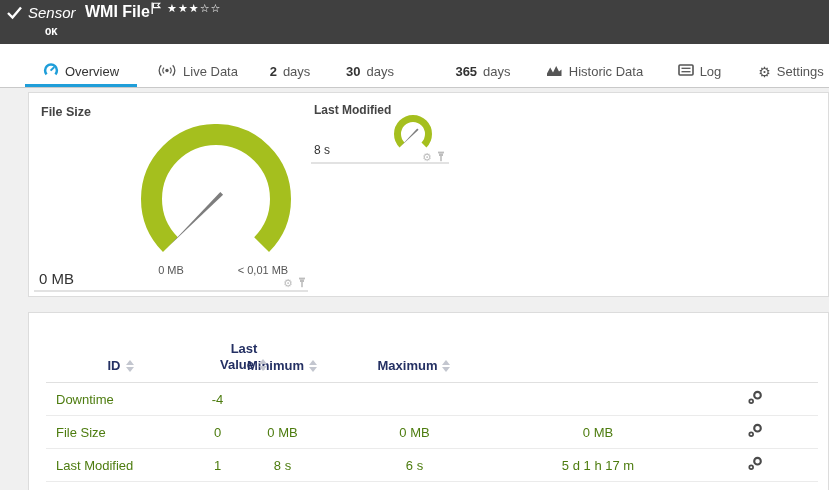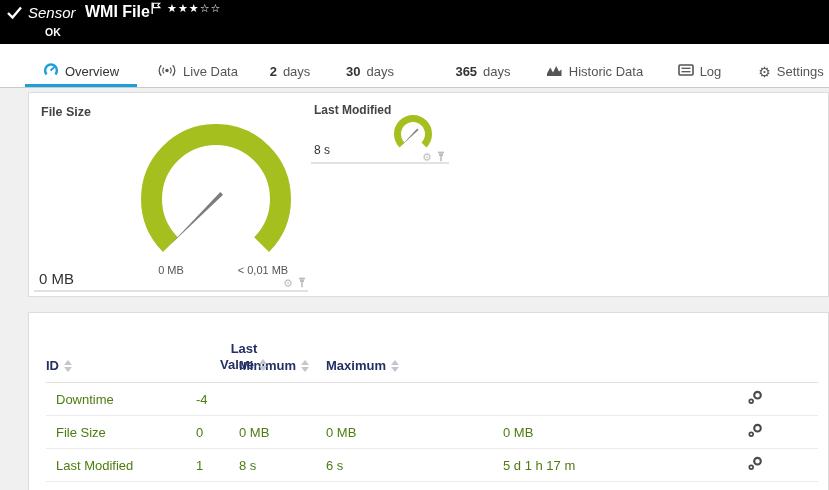--- a/index.html
+++ b/index.html
@@ -3,28 +3,28 @@
 <meta charset="utf-8">
 <style>
   html,body{margin:0;padding:0;}
   body{
     width:829px;height:490px;position:relative;overflow:hidden;
     background:#f0f0f0;
     font-family:"Liberation Sans",sans-serif;
     -webkit-font-smoothing:antialiased;
   }
   
-  .topbar{position:absolute;left:0;top:0;width:829px;height:44px;background:#000000;}
+  .topbar{position:absolute;left:0;top:0;width:829px;height:44px;background:#404040;}
   .topbar .check{position:absolute;left:7px;top:6px;}
   .topbar .kind{position:absolute;left:28px;top:4px;font-style:italic;font-size:15px;color:#fff;}
   .topbar .title{position:absolute;left:85px;top:3px;font-weight:bold;font-size:16px;color:#fff;}
   .topbar .flag{position:absolute;left:151px;top:1px;}
   .topbar .stars{position:absolute;left:167px;top:2px;font-family:"DejaVu Sans",sans-serif;
                  font-size:11px;color:#fff;letter-spacing:1px;cursor:pointer;}
-  .topbar .status{position:absolute;left:45px;top:26px;font-size:10.5px;font-weight:bold;color:#fff;}
+  .topbar .status{position:absolute;left:45px;top:26px;font-size:10.5px;font-weight:bold;color:#fff;font-family:Liberation Mono, monospace;}
   
   .tabbar{position:absolute;left:0;top:44px;width:829px;height:44px;background:#fff;
           border-bottom:1px solid #c9c9c9;box-sizing:border-box;}
   .tab{position:absolute;top:0;height:43px;display:flex;align-items:center;justify-content:center;
        gap:6px;font-size:13px;color:#555;padding-top:12px;box-sizing:border-box;cursor:pointer;}
   .tab .num{font-weight:bold;color:#333;}
   .tab.active{color:#333;}
   .tab .underline{position:absolute;left:0;right:0;bottom:0;height:3px;background:#1f9ed9;}
   .t-overview{left:25px;width:112px;}
   .t-live{left:150px;width:95px;}
@@ -59,21 +59,21 @@
   .w2-line{left:282px;top:69px;width:138px;}
   
   .thead,.trow{display:grid;grid-template-columns:150px 43px 87px 177px 190px 125px;align-items:center;}
   .thead{position:absolute;left:17px;top:0;width:772px;height:70px;
          border-bottom:1px solid #e0e0e0;align-items:end;padding:0;box-sizing:border-box;
          font-size:13px;font-weight:bold;color:#243063;}
   .thead>div{padding-bottom:9px;}
   .tbody{position:absolute;left:17px;top:70px;width:772px;}
   .trow{height:32px;border-bottom:1px solid #ebebeb;font-size:13px;color:#4d7c0f;}
   .c-channel{padding-left:10px;text-align:left;}
-  .c-right{text-align:left;}
+  .c-right{text-align:center;}
   .c-icon{text-align:center;}
   .h-last .wrap{display:block;width:52px;margin-left:22px;text-align:center;line-height:1.25;}
   .caret-down{display:inline-block;width:0;height:0;border-left:4.5px solid transparent;
               border-right:4.5px solid transparent;border-top:5px solid #243063;
               margin-left:7px;vertical-align:middle;}
   .sort{display:inline-block;width:9px;height:12px;position:relative;margin-left:5px;vertical-align:-2px;cursor:pointer;}
   .sort:before,.sort:after{content:"";position:absolute;left:0;width:0;height:0;
         border-left:4.5px solid transparent;border-right:4.5px solid transparent;}
   .sort:before{top:0;border-bottom:5px solid #c3c6cf;}
   .sort:after{bottom:0;border-top:5px solid #c3c6cf;}

